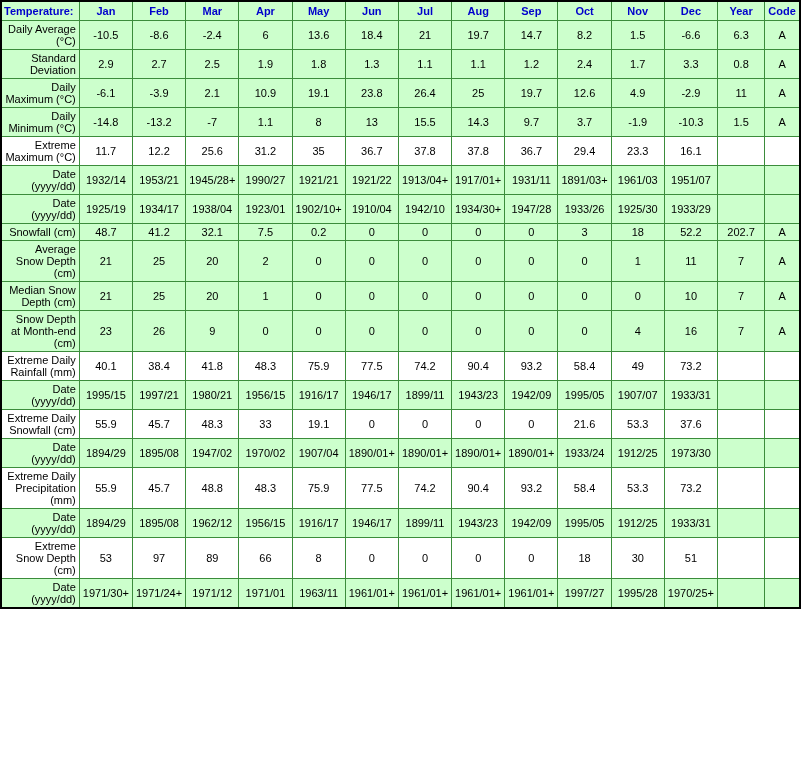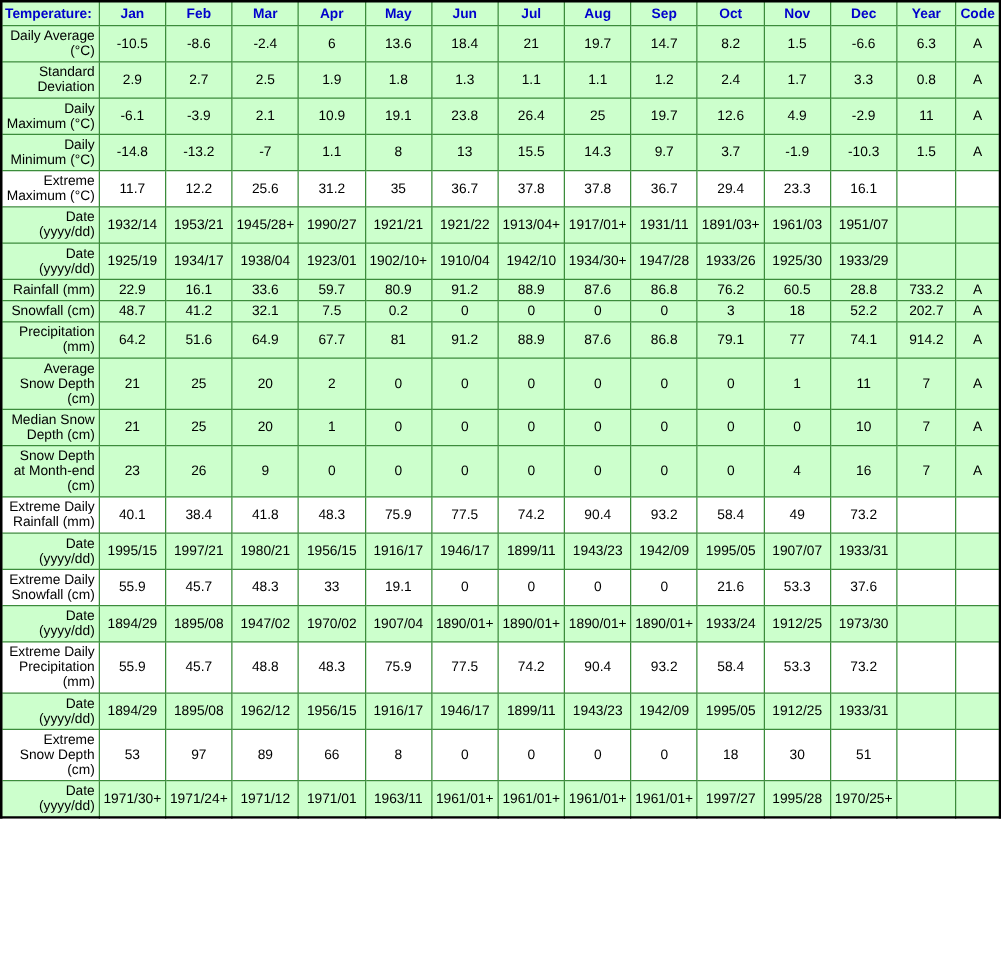--- a/index.html
+++ b/index.html
@@ -225,68 +225,34 @@
         <td class="val">1942/10</td>
         <td class="val">1934/30+</td>
         <td class="val">1947/28</td>
         <td class="val">1933/26</td>
         <td class="val">1925/30</td>
         <td class="val bold">1933/29</td>
         <td class="val"></td>
         <td class="val"></td>
       </tr>
       <tr class="shade">
-        <td class="rowlabel">Rainfall (mm)</td>
-        <td class="val">22.9</td>
-        <td class="val">16.1</td>
-        <td class="val">33.6</td>
-        <td class="val">59.7</td>
-        <td class="val">80.9</td>
-        <td class="val">91.2</td>
-        <td class="val">88.9</td>
-        <td class="val">87.6</td>
-        <td class="val">86.8</td>
-        <td class="val">76.2</td>
-        <td class="val">60.5</td>
-        <td class="val">28.8</td>
-        <td class="val">733.2</td>
-        <td class="val">A</td>
-      </tr>
-      <tr class="shade">
         <td class="rowlabel">Snowfall (cm)</td>
         <td class="val">48.7</td>
         <td class="val">41.2</td>
         <td class="val">32.1</td>
         <td class="val">7.5</td>
         <td class="val">0.2</td>
         <td class="val">0</td>
         <td class="val">0</td>
         <td class="val">0</td>
         <td class="val">0</td>
         <td class="val">3</td>
         <td class="val">18</td>
         <td class="val">52.2</td>
         <td class="val">202.7</td>
-        <td class="val">A</td>
-      </tr>
-      <tr class="shade">
-        <td class="rowlabel">Precipitation (mm)</td>
-        <td class="val">64.2</td>
-        <td class="val">51.6</td>
-        <td class="val">64.9</td>
-        <td class="val">67.7</td>
-        <td class="val">81</td>
-        <td class="val">91.2</td>
-        <td class="val">88.9</td>
-        <td class="val">87.6</td>
-        <td class="val">86.8</td>
-        <td class="val">79.1</td>
-        <td class="val">77</td>
-        <td class="val">74.1</td>
-        <td class="val">914.2</td>
         <td class="val">A</td>
       </tr>
       <tr class="shade">
         <td class="rowlabel">Average Snow Depth (cm)</td>
         <td class="val">21</td>
         <td class="val">25</td>
         <td class="val">20</td>
         <td class="val">2</td>
         <td class="val">0</td>
         <td class="val">0</td>

